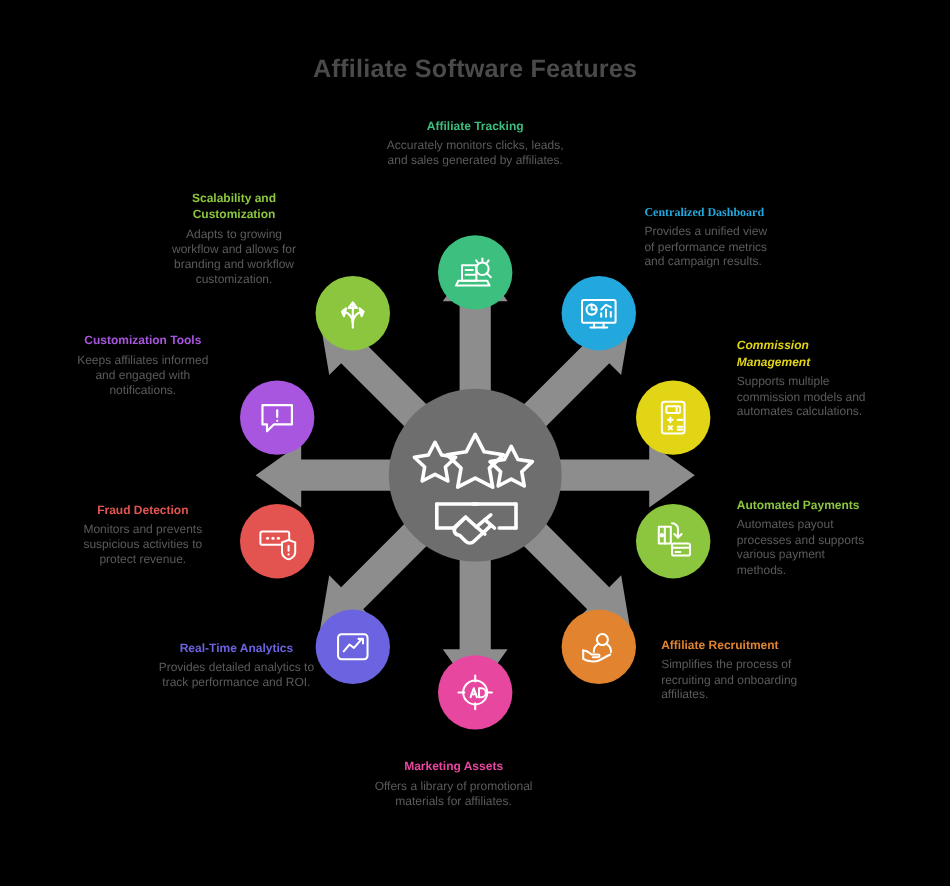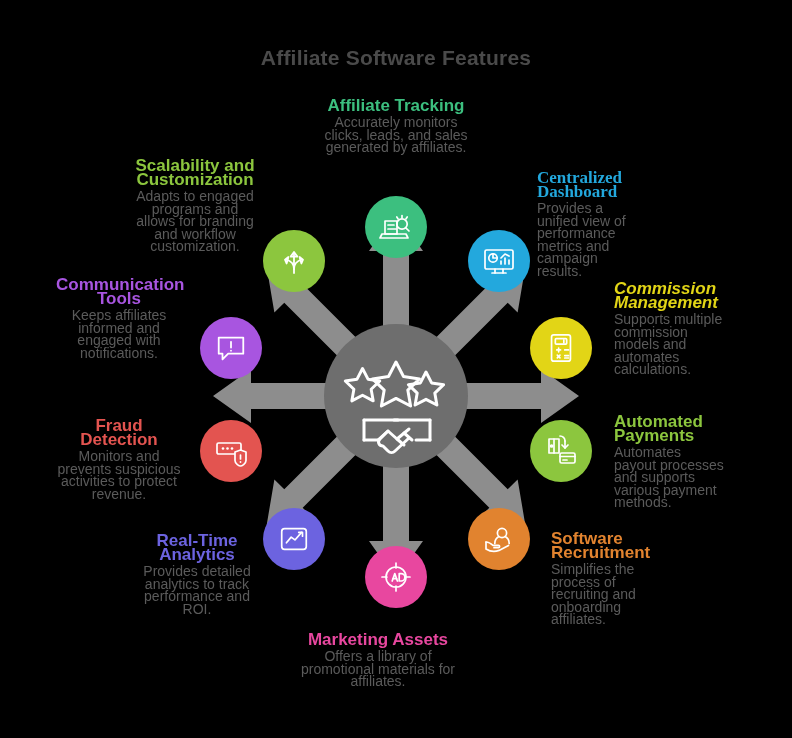--- a/index.html
+++ b/index.html
@@ -54,27 +54,27 @@
     justify-content: center;
   }
   .node svg { display: block; }
 
   
   .block {
     position: absolute;
     width: 170px;
   }
   .block .ttl {
-    font-size: 17px;
+    font-size: 10px;
     font-weight: bold;
     line-height: 14px;
     margin-bottom: 3px;
   }
   .block .dsc {
-    font-size: 14px;
+    font-size: 10px;
     line-height: 12.5px;
     color: #5b5b5b;
   }
   .al-r { text-align: center; }
   .al-l { text-align: left; }
   .al-c { text-align: center; }
 </style>
 </head>
 <body>
 
@@ -224,21 +224,21 @@
       <g fill="none" stroke="#fff" stroke-width="1.7" stroke-linecap="round" stroke-linejoin="round">
         <circle cx="21" cy="12" r="4.6"></circle>
         <path d="M17.8 15.4 c-2.6 1.5 -4 4 -4 7"></path>
         <path d="M24.2 15.4 c2.6 1.5 4 4 4 7"></path>
         <path d="M5 21 c2.5 0 5 1.6 7 3.4 h5.5 c1.5 0 1.5 2.3 0 2.3 H13"></path>
         <path d="M5 21 v7 c3.5 2.2 9 3 13 1.4 l9.5 -5"></path>
       </g>
     </svg>
   </div>
   <div class="block al-l" style="left:551px; top:532px; width:120px;">
-    <div class="ttl" style="color:#e1832f;">Software Recruitment</div>
+    <div class="ttl" style="color:#e1832f;">Affiliate Recruitment</div>
     <div class="dsc">Simplifies the process of recruiting and onboarding affiliates.</div>
   </div>
 
   <div class="node" style="left:365px; top:546px; background:#e8479f;">
     <svg width="36" height="36" viewBox="0 0 36 36">
       <g fill="none" stroke="#fff" stroke-width="1.7" stroke-linecap="round" stroke-linejoin="round">
         <circle cx="18" cy="18" r="10"></circle>
         <path d="M18 4 v5"></path>
           <path d="M18 27 v5"></path>
         <path d="M4 18 h5"></path>
@@ -289,34 +289,34 @@
   <div class="node" style="left:200px; top:317px; background:#a855e0;">
     <svg width="34" height="34" viewBox="0 0 36 36">
       <g fill="none" stroke="#fff" stroke-width="1.9" stroke-linecap="round" stroke-linejoin="round">
         <path d="M5 7 h26 v17 H15 l-6 6 v-6 H5 Z"></path>
         <path d="M18 11.5 v6"></path>
         <circle cx="18" cy="20.8" r="1" fill="#fff" stroke="none"></circle>
       </g>
     </svg>
   </div>
   <div class="block al-r" style="left:56px; top:278px; width:126px;">
-    <div class="ttl" style="color:#a855e0;">Communication Tools</div>
+    <div class="ttl" style="color:#a855e0;">Customization Tools</div>
     <div class="dsc">Keeps affiliates informed and engaged with notifications.</div>
   </div>
 
   <div class="node" style="left:263px; top:230px; background:#8cc63e;">
     <svg width="36" height="36" viewBox="0 0 36 36">
       <g fill="none" stroke="#fff" stroke-width="1.8" stroke-linecap="round" stroke-linejoin="round">
         <path d="M18 30 V11"></path>
         <path d="M14.6 13.6 L18 9 l3.4 4.6 Z"></path>
         <path d="M18 26 c0 -5 -3 -8 -7.5 -9.5"></path>
         <path d="M12.4 14 L9 16.6 l1.6 3.9 Z"></path>
         <path d="M18 26 c0 -5 3 -8 7.5 -9.5"></path>
         <path d="M23.6 14 L27 16.6 l-1.6 3.9 Z"></path>
       </g>
     </svg>
   </div>
   <div class="block al-r" style="left:135px; top:159px; width:120px;">
     <div class="ttl" style="color:#8cc63e;">Scalability and Customization</div>
-    <div class="dsc">Adapts to engaged programs and allows for branding and workflow customization.</div>
+    <div class="dsc">Adapts to growing workflow and allows for branding and workflow customization.</div>
   </div>
 
 </div>
 
 </body></html>

